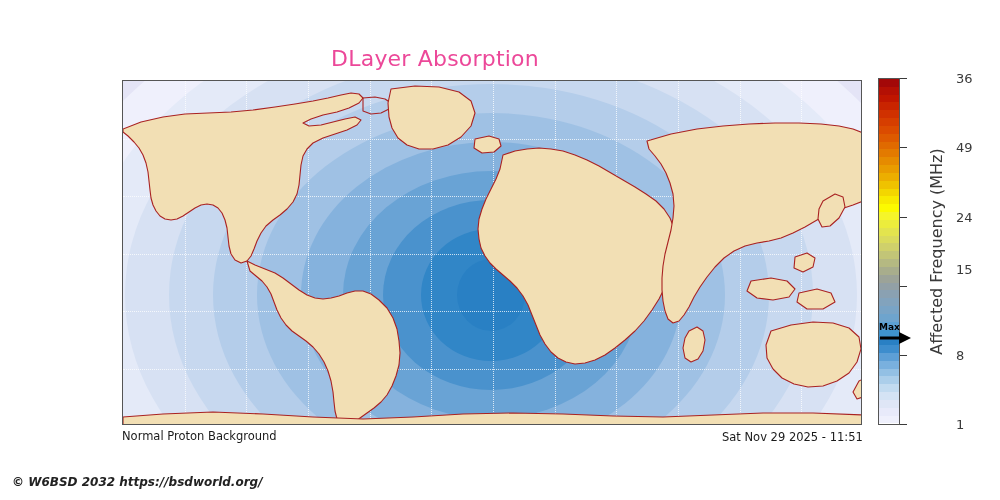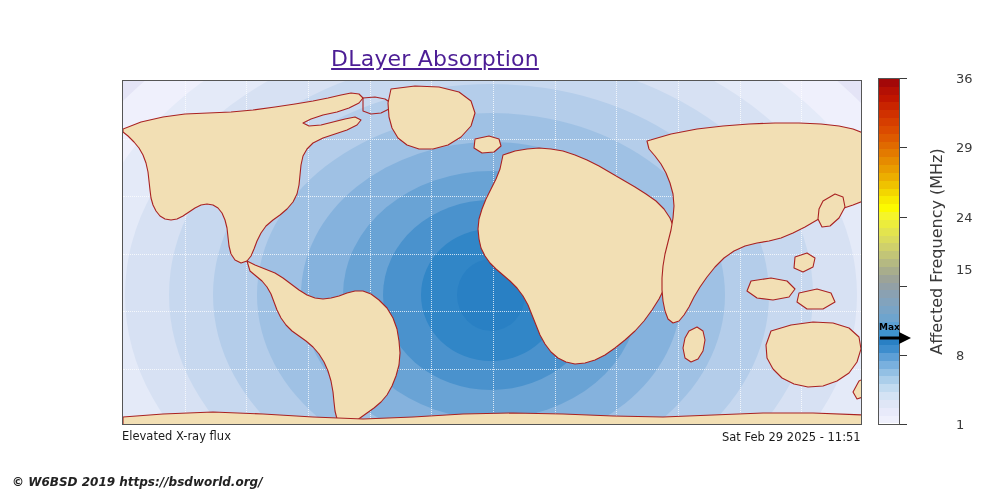--- a/index.html
+++ b/index.html
@@ -18,23 +18,22 @@
 
   
   #chart-title {
     position: absolute;
     left: 0;
     top: 46px;
     width: 870px;
     text-align: center;
     font-size: 22px;
     font-weight: 400;
-    color: #4c1d95;
+    color: #ec4899;
     letter-spacing: 0.2px;
-    text-decoration: underline;
   }
 
   
   #map-panel {
     position: absolute;
     left: 122px;
     top: 80px;
     width: 740px;
     height: 345px;
     border: 1px solid #555555;
@@ -319,21 +318,21 @@
       <div class="cb-seg" style="background: rgb(223, 230, 246); height: 2.27273%;"></div>
       <div class="cb-seg" style="background: rgb(232, 234, 250); height: 2.27273%;"></div>
       <div class="cb-seg" style="background: rgb(239, 240, 252); height: 2.27273%;"></div>
     </div>
 </div>
 
 <div id="cb-ticks">
     <div class="cb-tick" style="top: 8px;"></div>
     <div class="cb-ticklabel" style="top: 8px;">36</div>
     <div class="cb-tick" style="top: 77px;"></div>
-    <div class="cb-ticklabel" style="top: 77px;">29</div>
+    <div class="cb-ticklabel" style="top: 77px;">49</div>
     <div class="cb-tick" style="top: 147px;"></div>
     <div class="cb-ticklabel" style="top: 147px;">24</div>
     <div class="cb-tick" style="top: 216px;"></div>
     <div class="cb-ticklabel" style="top: 199px;">15</div>
     <div class="cb-tick" style="top: 285px;"></div>
     <div class="cb-ticklabel" style="top: 285px;">8</div>
     <div class="cb-tick" style="top: 354px;"></div>
     <div class="cb-ticklabel" style="top: 354px;">1</div>
   </div>
 
@@ -343,18 +342,18 @@
 
 <div id="max-marker">
   <div class="max-text">Max</div>
   <svg width="32" height="14" viewBox="0 0 32 14">
     <line x1="1" y1="6" x2="22" y2="6" stroke="#000" stroke-width="3"></line>
     <polygon points="20,0 32,6 20,12" fill="#000"></polygon>
   </svg>
 </div>
 
 <div id="status-block">
-  <div>Elevated X-ray flux</div>
-</div>
-
-<div id="timestamp">Sat Feb 29 2025 - 11:51</div>
-
-<div id="copyright">© W6BSD 2019 https://bsdworld.org/</div>
+  <div>Normal Proton Background</div>
+</div>
+
+<div id="timestamp">Sat Nov 29 2025 - 11:51</div>
+
+<div id="copyright">© W6BSD 2032 https://bsdworld.org/</div>
 
 </body></html>

